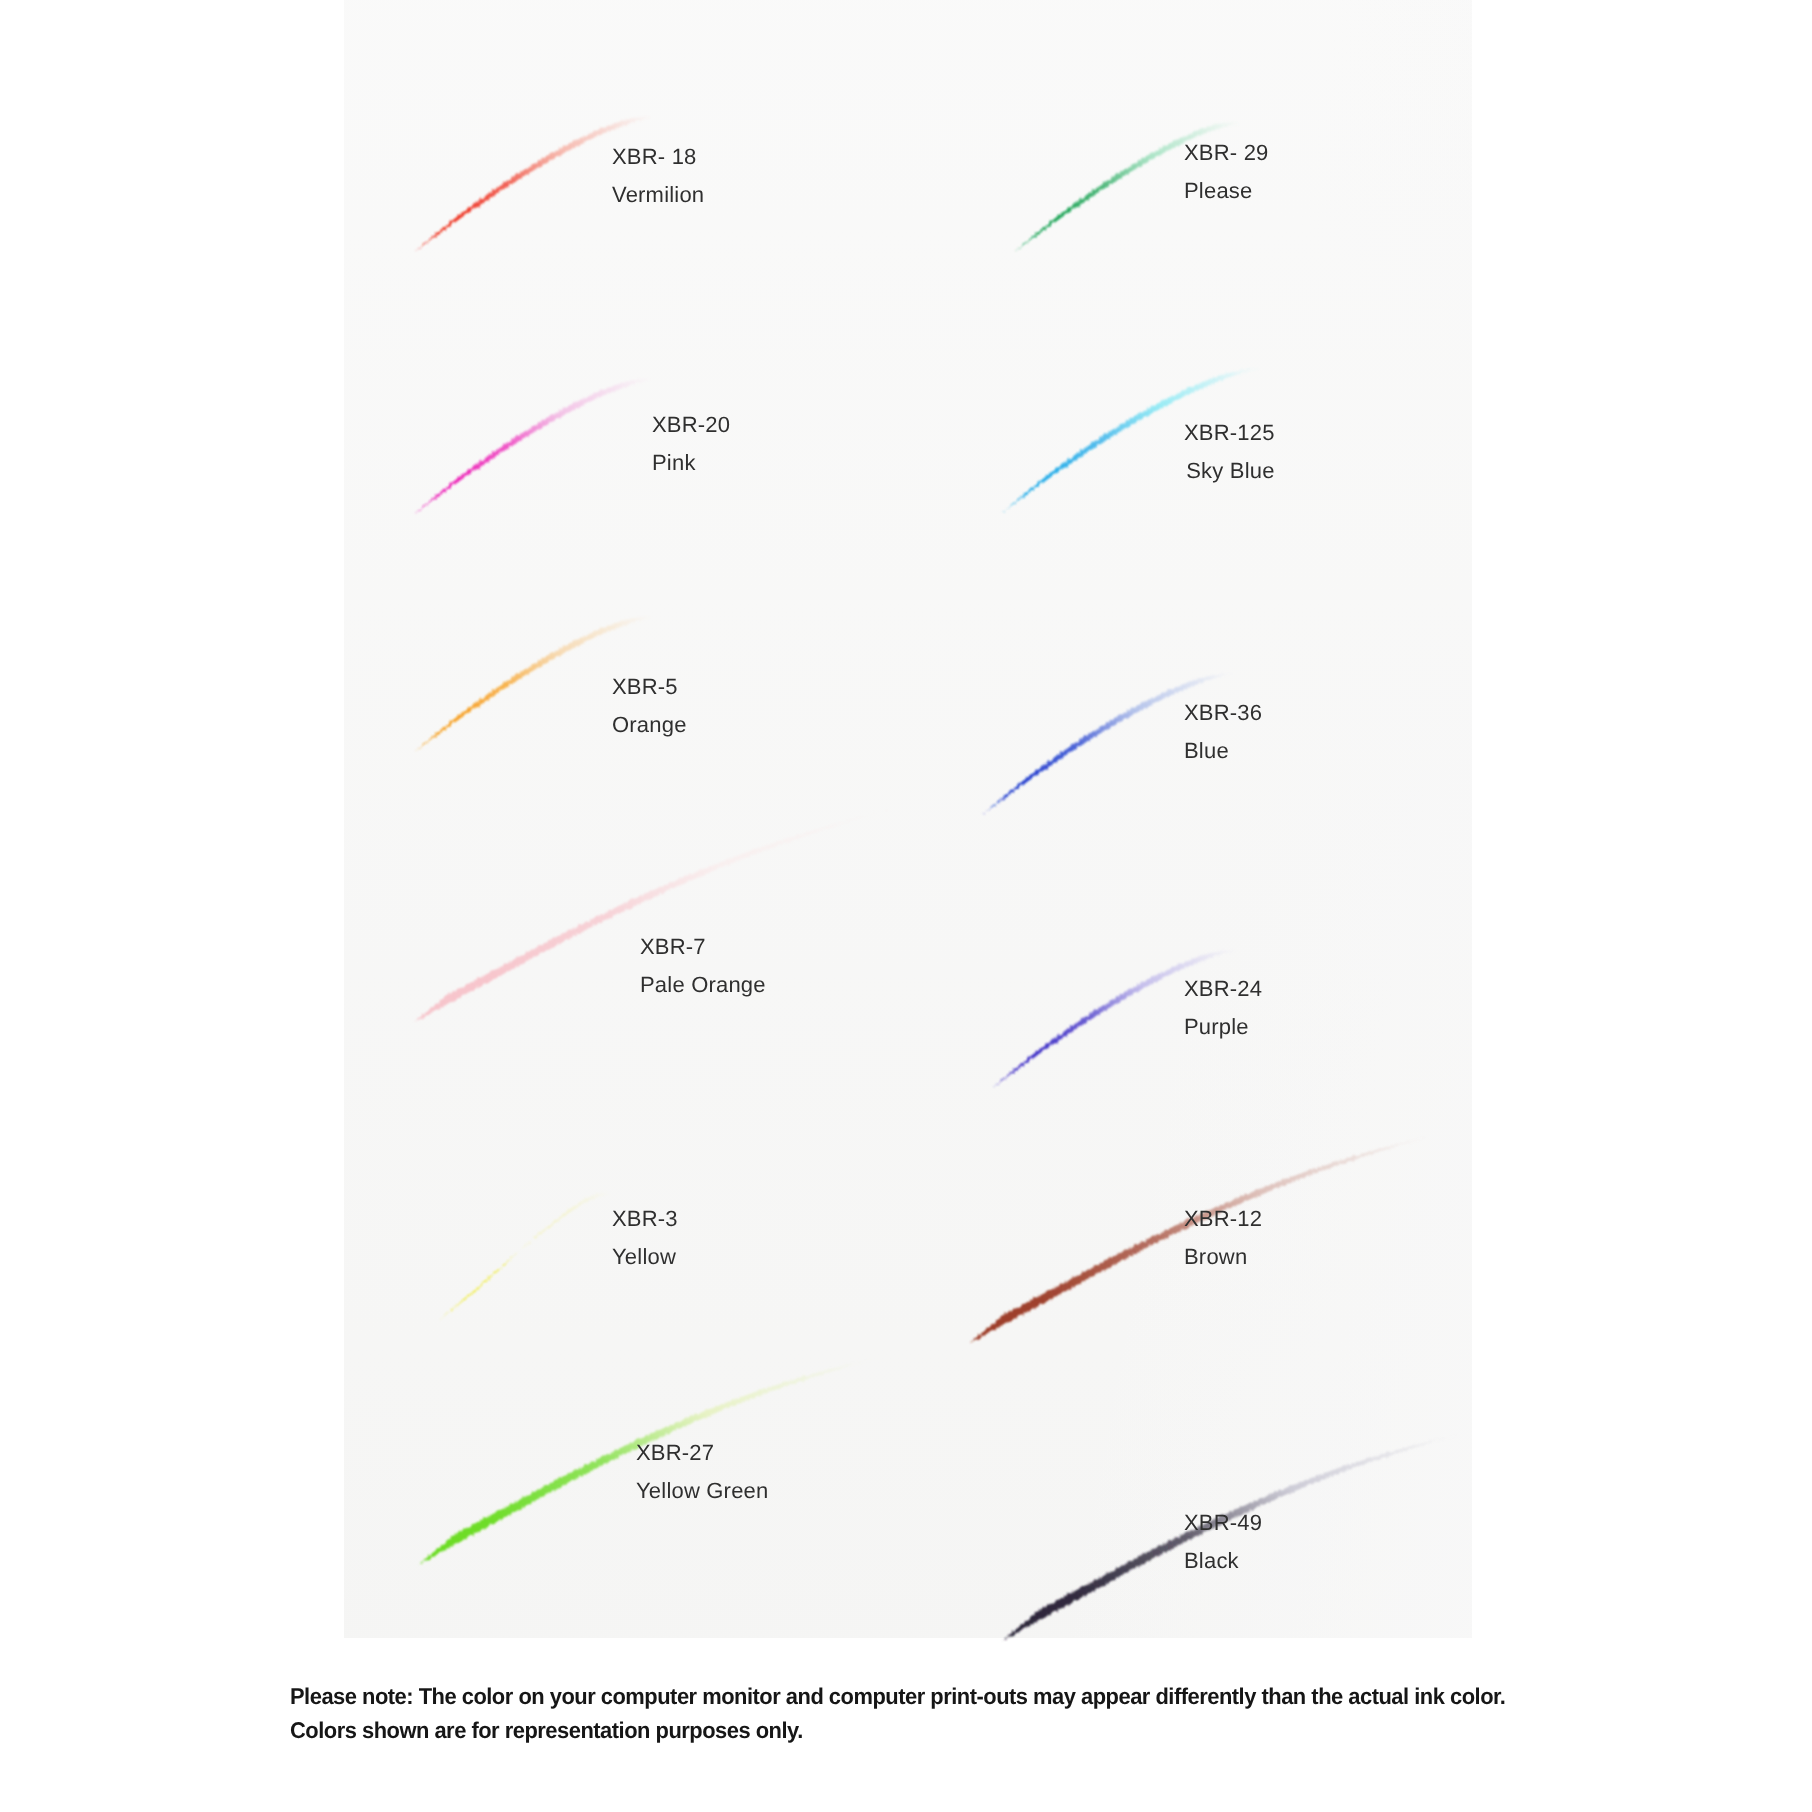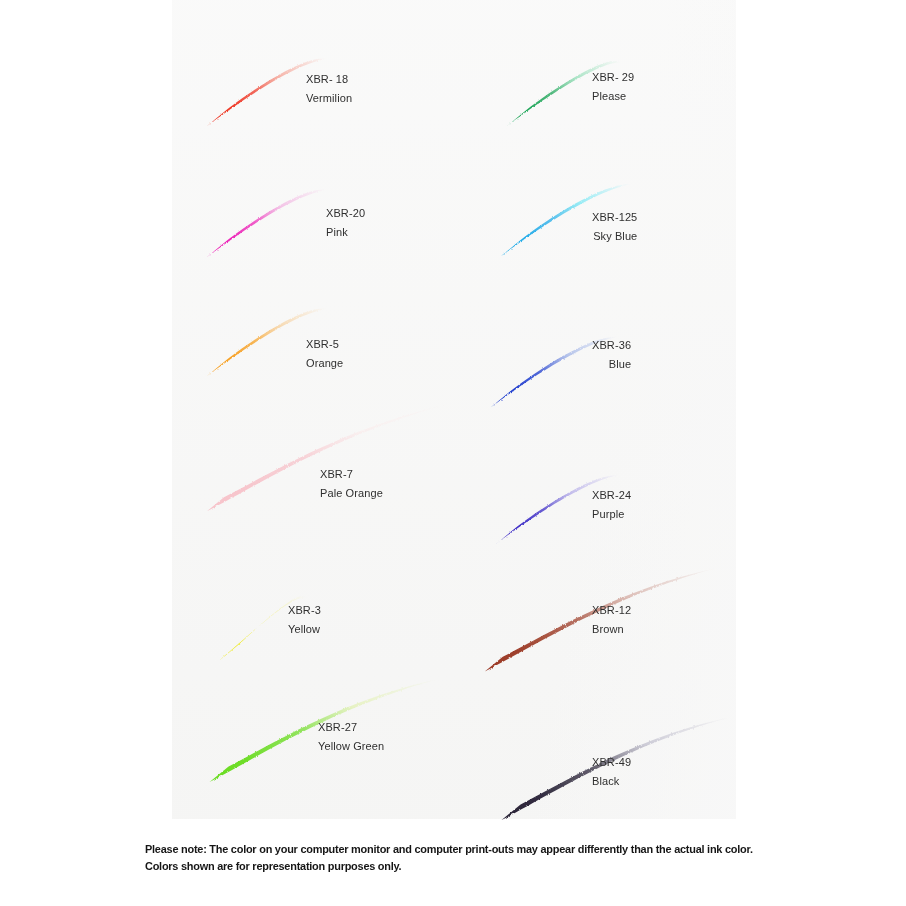--- a/index.html
+++ b/index.html
@@ -343,33 +343,33 @@
       <span class="name">Pink</span>
     </div>
     <div class="label" style="left: 592px; top: 208px; text-align: right;">
       <span class="code">XBR-125</span>
       <span class="name">Sky Blue</span>
     </div>
     <div class="label" style="left: 306px; top: 317px; margin-top: 18px;">
       <span class="code">XBR-5</span>
       <span class="name">Orange</span>
     </div>
-    <div class="label" style="left: 592px; top: 336px; text-align: right;">
+    <div class="label" style="left: 592px; top: 348px;">
       <span class="code">XBR-36</span>
       <span class="name">Blue</span>
     </div>
     <div class="label" style="left: 320px; top: 465px;">
       <span class="code">XBR-7</span>
       <span class="name">Pale Orange</span>
     </div>
     <div class="label" style="left: 592px; top: 486px;">
       <span class="code">XBR-24</span>
       <span class="name">Purple</span>
     </div>
-    <div class="label" style="left: 288px; top: 601px;">
+    <div class="label" style="left: 306px; top: 601px;">
       <span class="code">XBR-3</span>
       <span class="name">Yellow</span>
     </div>
     <div class="label" style="left: 592px; top: 601px;">
       <span class="code">XBR-12</span>
       <span class="name">Brown</span>
     </div>
     <div class="label" style="left: 318px; top: 718px;">
       <span class="code">XBR-27</span>
       <span class="name">Yellow Green</span>

